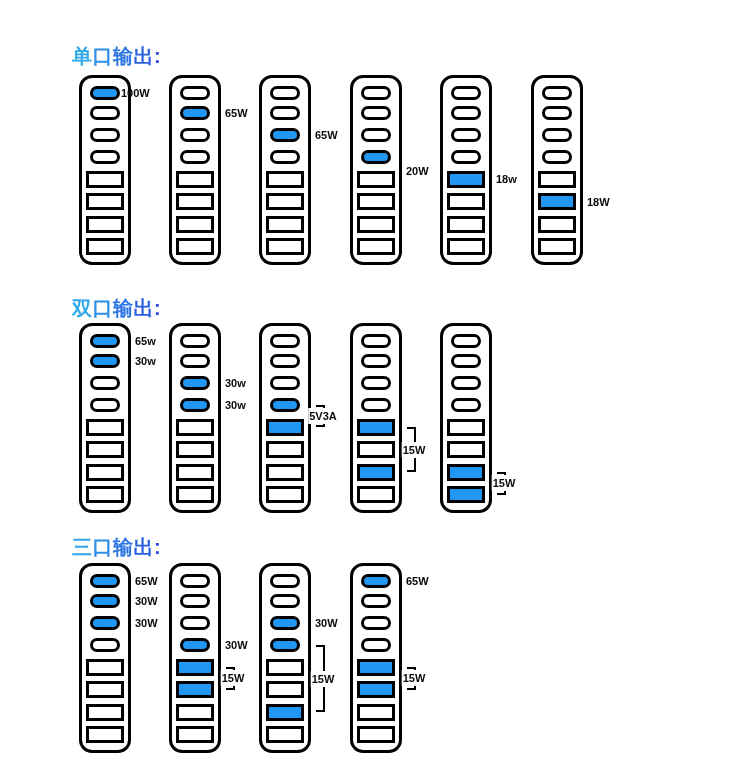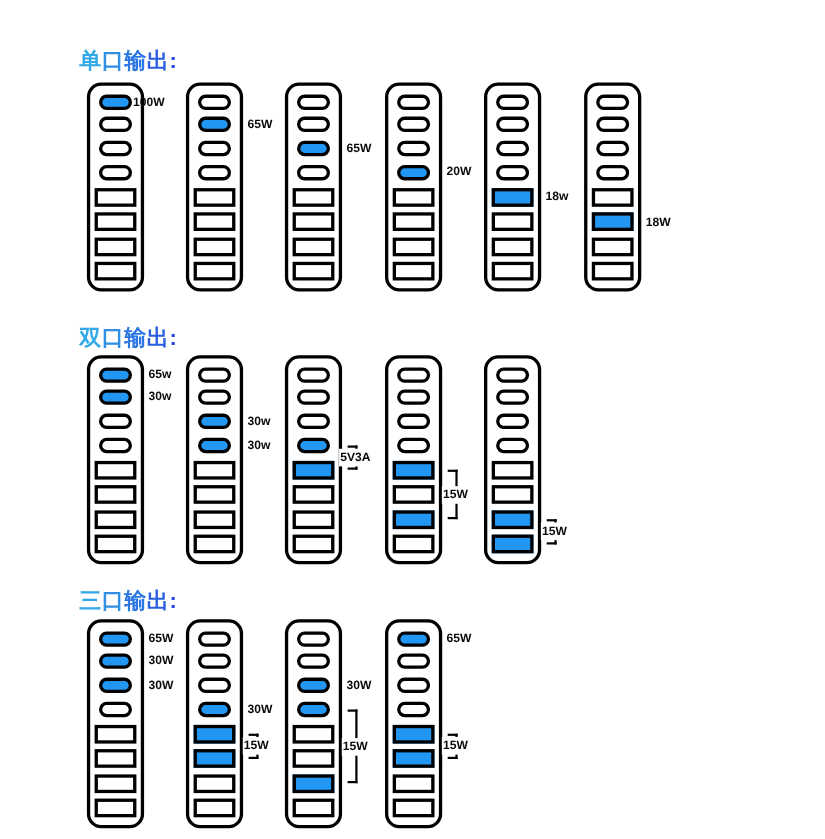--- a/index.html
+++ b/index.html
@@ -112,21 +112,21 @@
     <div class="strip" style="left: 331px; top: 75px; border-color: rgb(0, 0, 0);">
       <div class="port pill" style="top: 7.5px; border-color: rgb(0, 0, 0);"></div>
       <div class="port pill" style="top: 28px; border-color: rgb(0, 0, 0);"></div>
       <div class="port pill" style="top: 50px; border-color: rgb(0, 0, 0);"></div>
       <div class="port pill" style="top: 72px; border-color: rgb(0, 0, 0); background: rgb(33, 150, 243);"></div>
       <div class="port rect" style="top: 92.5px; border-color: rgb(0, 0, 0);"></div>
       <div class="port rect" style="top: 115px; border-color: rgb(0, 0, 0);"></div>
       <div class="port rect" style="top: 137.5px; border-color: rgb(0, 0, 0);"></div>
       <div class="port rect" style="top: 160px; border-color: rgb(0, 0, 0);"></div>
     </div>
-    <div class="watt-label" style="left: 387px; top: 148px;">20W</div>
+    <div class="watt-label" style="left: 387px; top: 163px;">20W</div>
     <div class="strip" style="left: 421px; top: 75px; border-color: rgb(0, 0, 0);">
       <div class="port pill" style="top: 7.5px; border-color: rgb(0, 0, 0);"></div>
       <div class="port pill" style="top: 28px; border-color: rgb(0, 0, 0);"></div>
       <div class="port pill" style="top: 50px; border-color: rgb(0, 0, 0);"></div>
       <div class="port pill" style="top: 72px; border-color: rgb(0, 0, 0);"></div>
       <div class="port rect" style="top: 92.5px; border-color: rgb(0, 0, 0); background: rgb(33, 150, 243);"></div>
       <div class="port rect" style="top: 115px; border-color: rgb(0, 0, 0);"></div>
       <div class="port rect" style="top: 137.5px; border-color: rgb(0, 0, 0);"></div>
       <div class="port rect" style="top: 160px; border-color: rgb(0, 0, 0);"></div>
     </div>

